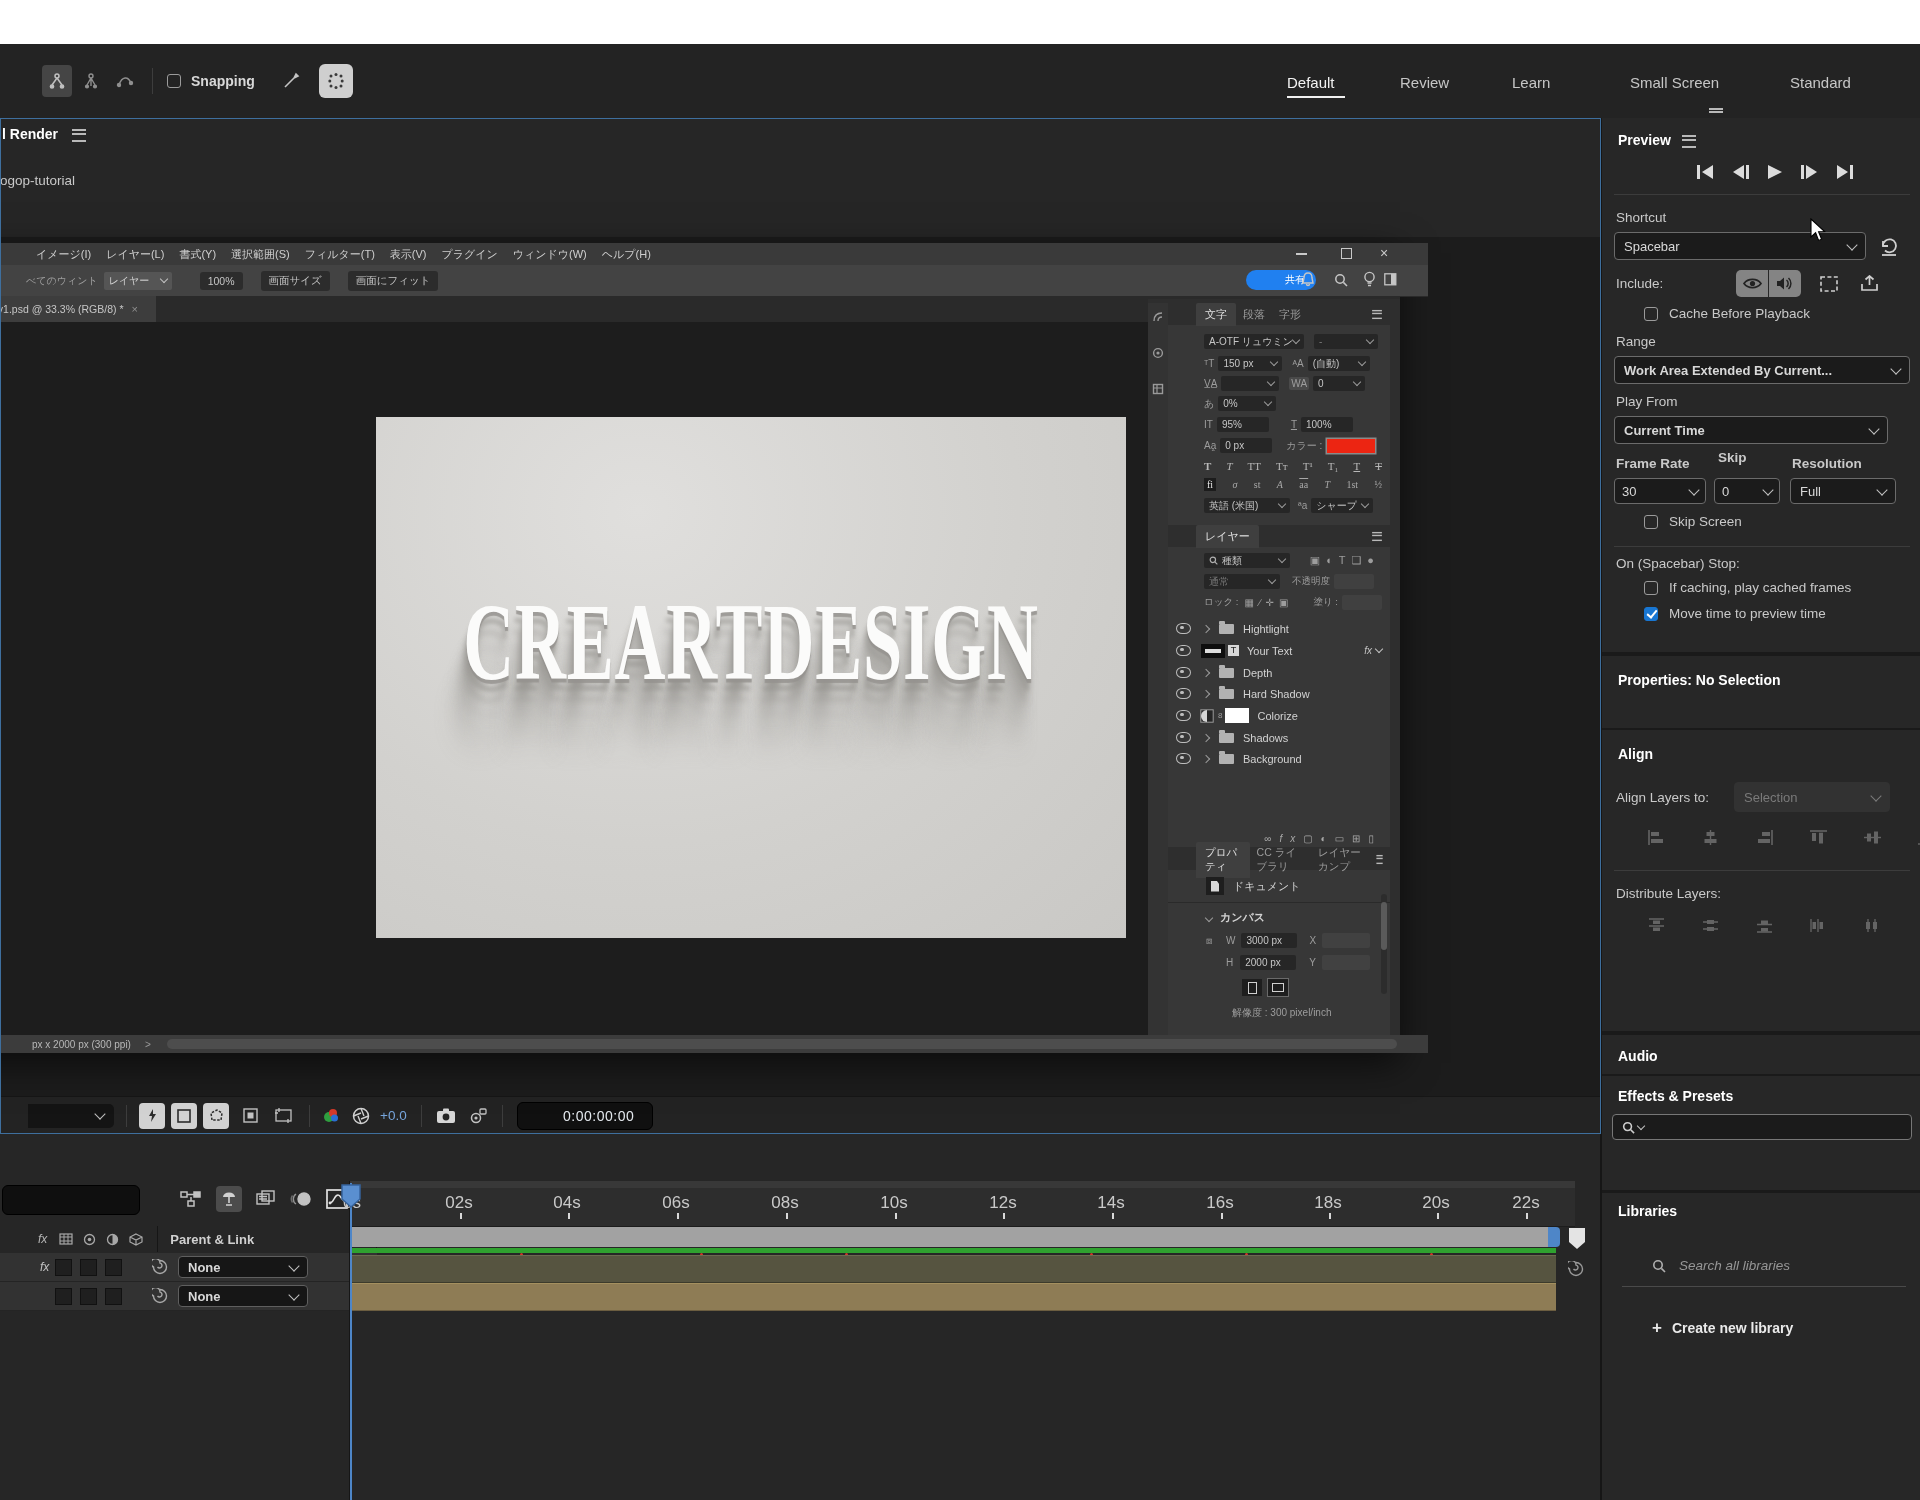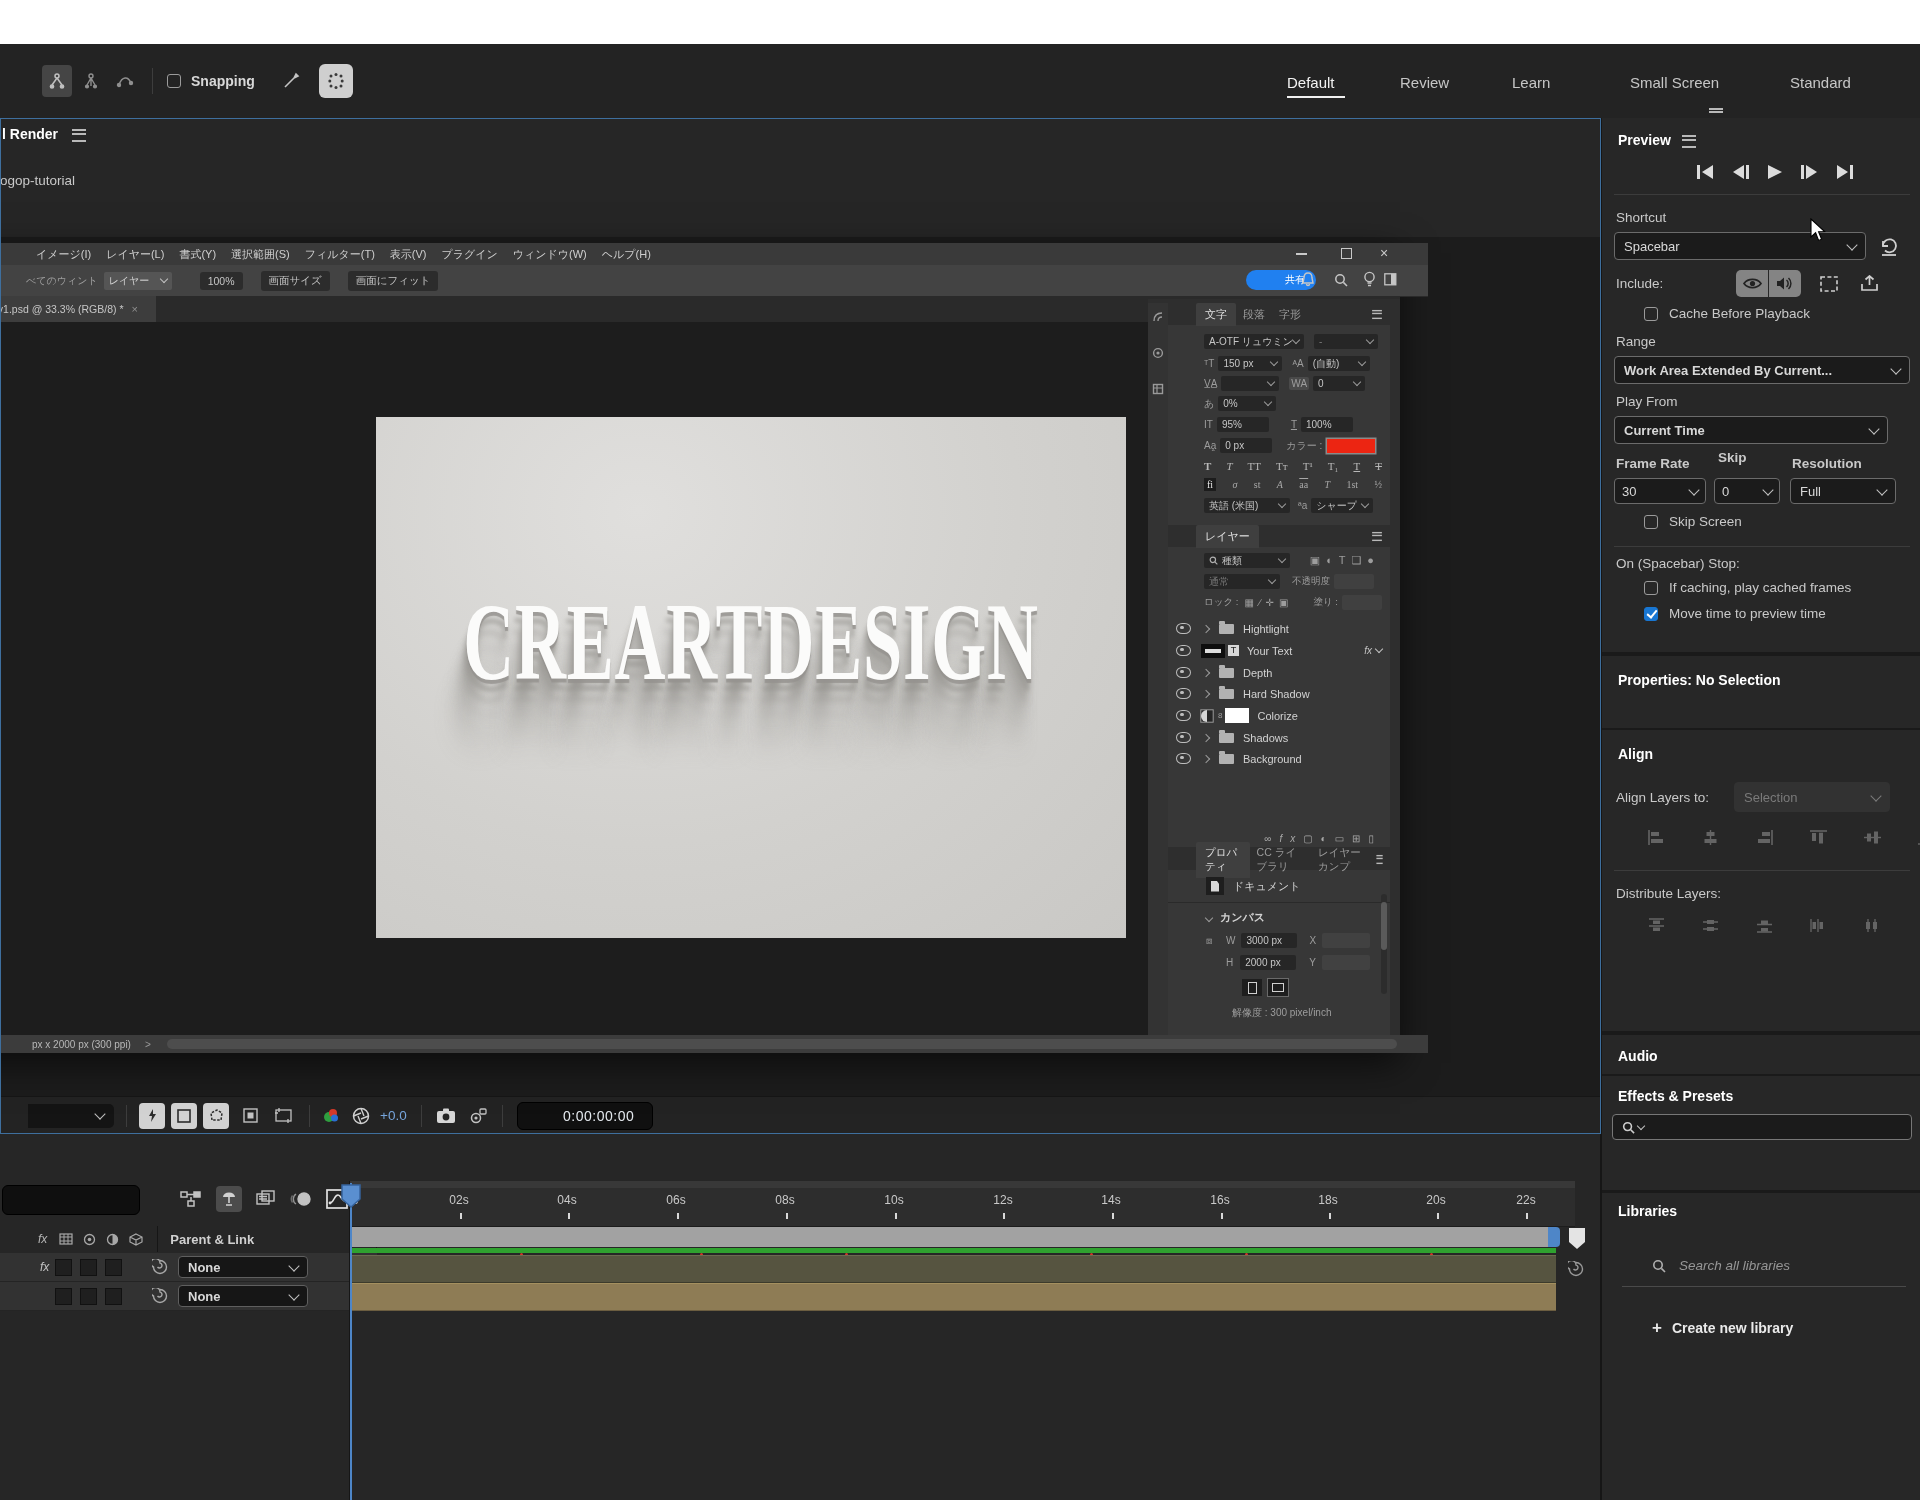--- a/index.html
+++ b/index.html
@@ -35,21 +35,21 @@
   .lay-eye{width:13px;height:9px;border:1.3px solid #bdbdbd;border-radius:50%/60%;position:relative;flex:0 0 auto;}
   .lay-eye::after{content:"";position:absolute;left:3.2px;top:1.6px;width:3.4px;height:3.4px;border-radius:50%;background:#bdbdbd;}
   .folder{width:15px;height:10px;background:#b2b2b2;border-radius:1px;position:relative;flex:0 0 auto;}
   .folder::before{content:"";position:absolute;top:-2.5px;left:0;width:6px;height:3px;background:#b2b2b2;border-radius:1px 1px 0 0;}
   .exp{width:5px;height:5px;border-right:1.4px solid #9a9a9a;border-bottom:1.4px solid #9a9a9a;transform:rotate(-45deg);flex:0 0 auto;}
   .lname{color:#d2d2d2;font-size:11px;}
   .icnbtn{display:flex;align-items:center;justify-content:center;border-radius:4px;}
   .litbtn{background:#848484;}
   .alicon{width:17px;height:15px;opacity:.62;}
   
-  .tick{position:absolute;width:34px;text-align:center;color:#c9c9c9;font-size:12px;}
+  .tick{position:absolute;width:34px;text-align:center;color:#c9c9c9;font-size:17px;}
   .tmark{position:absolute;width:1.5px;height:6px;background:#d8d8d8;}
   .sqsw{position:absolute;width:15px;height:15px;background:#1f1f1f;border:1px solid #111;}
   svg{display:block;}
 </style>
 </head>
 <body>
 <div id="app">
 
 <div class="abs" style="left:0;top:0;width:1920px;height:44px;background:#ffffff;"></div>
 

